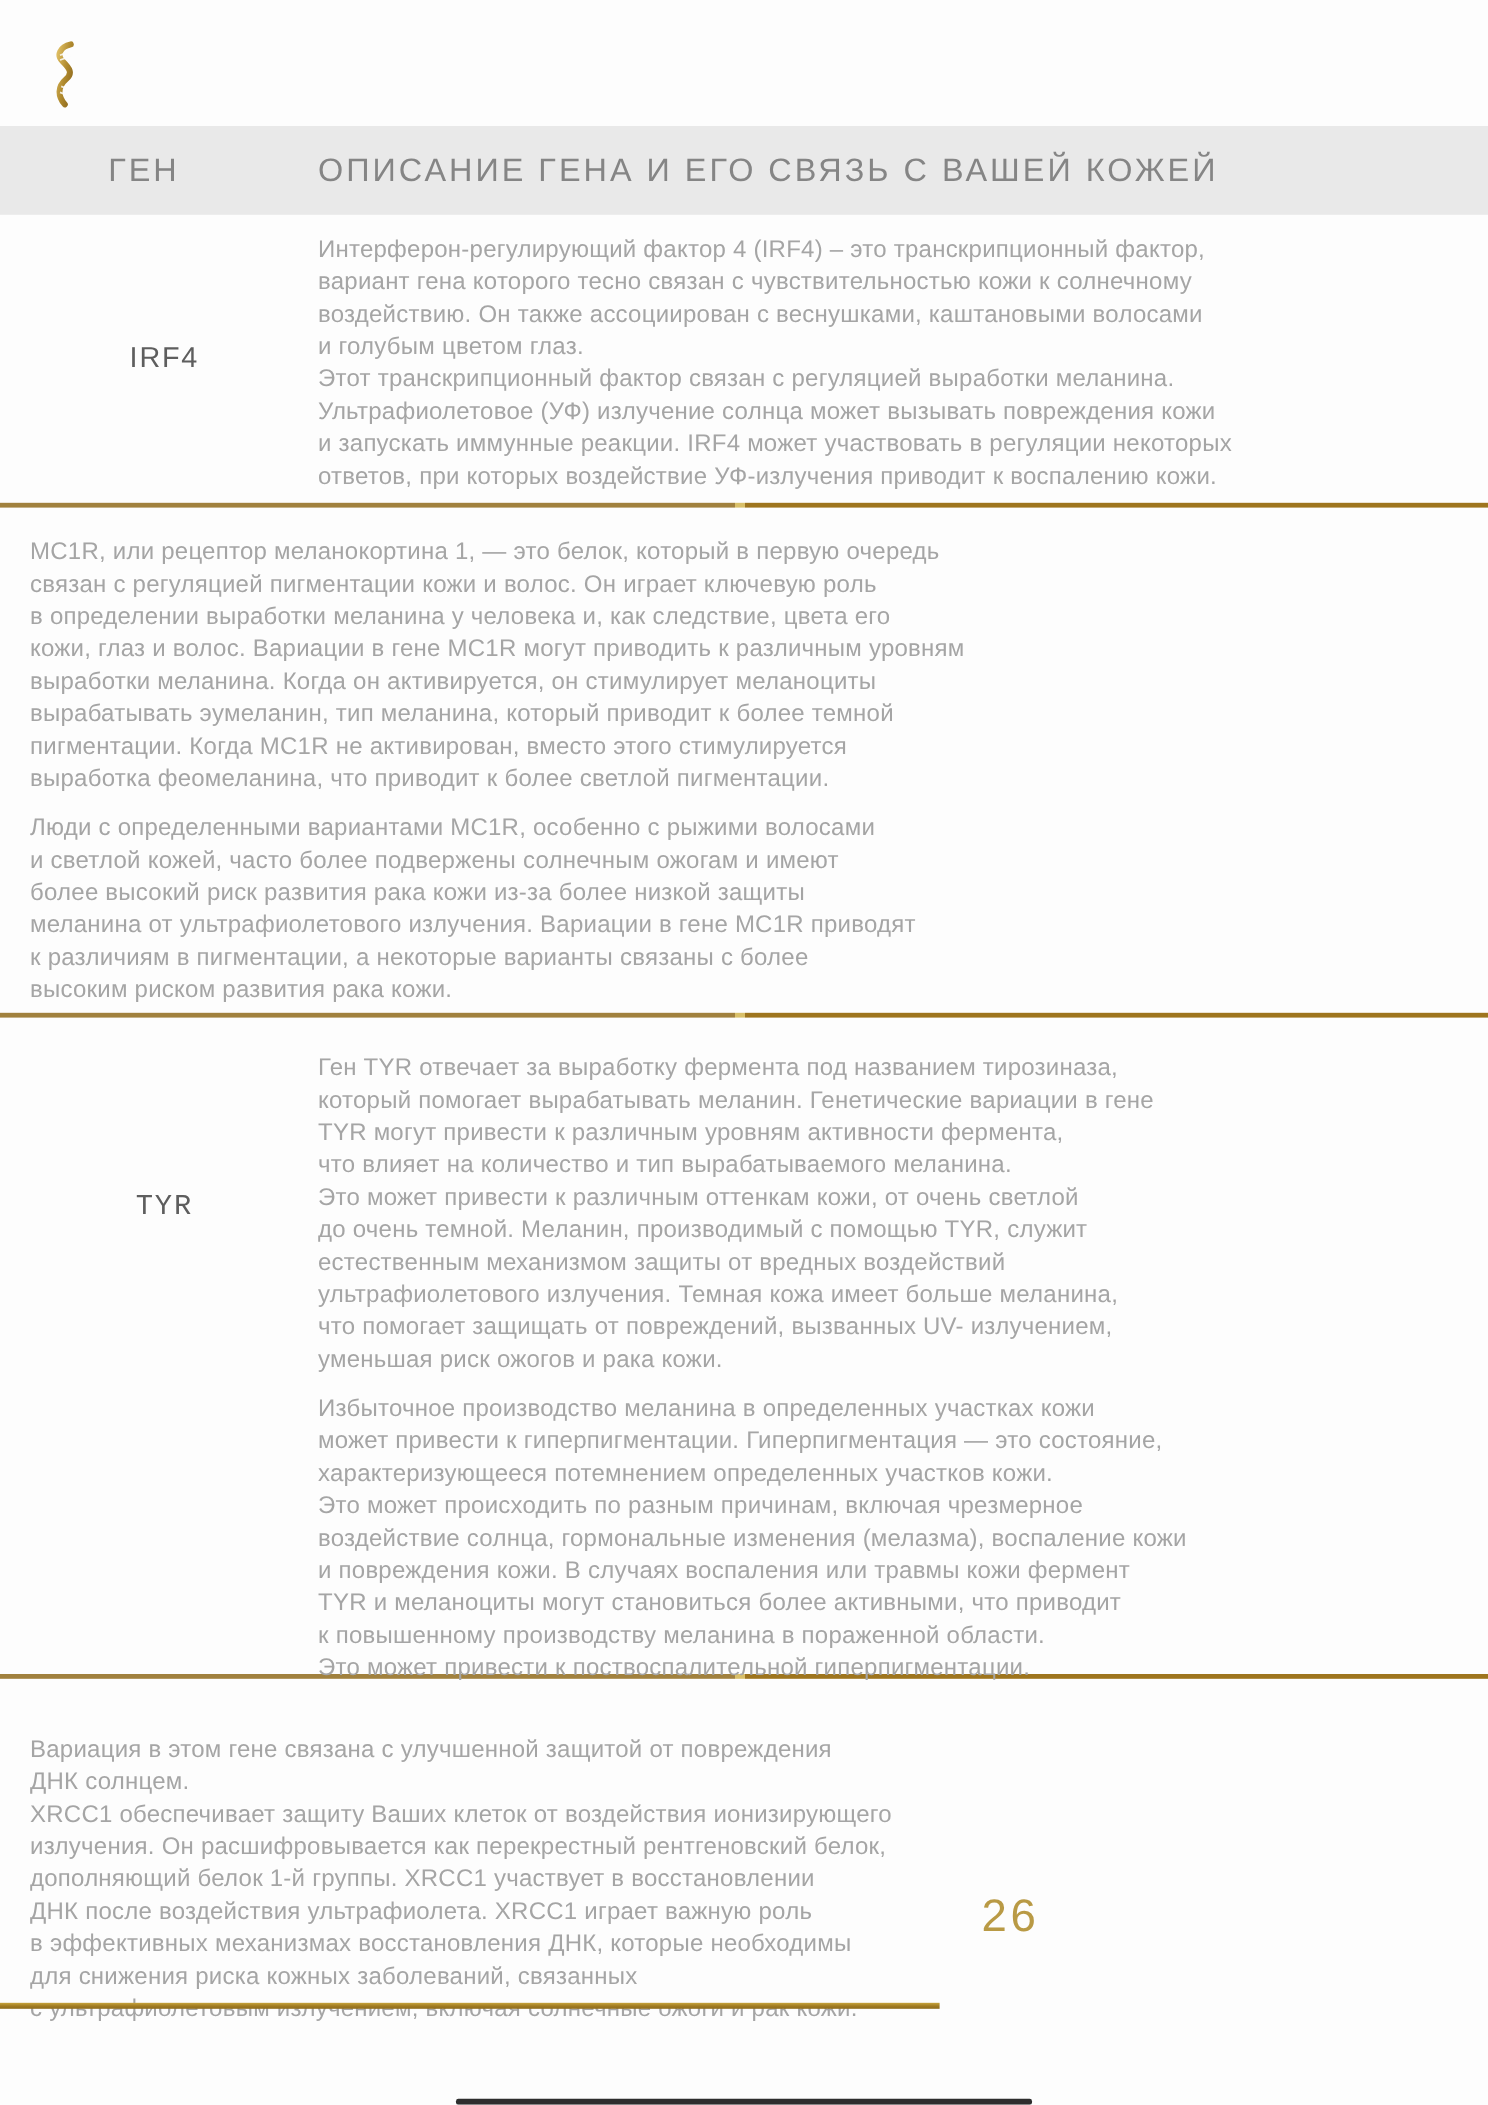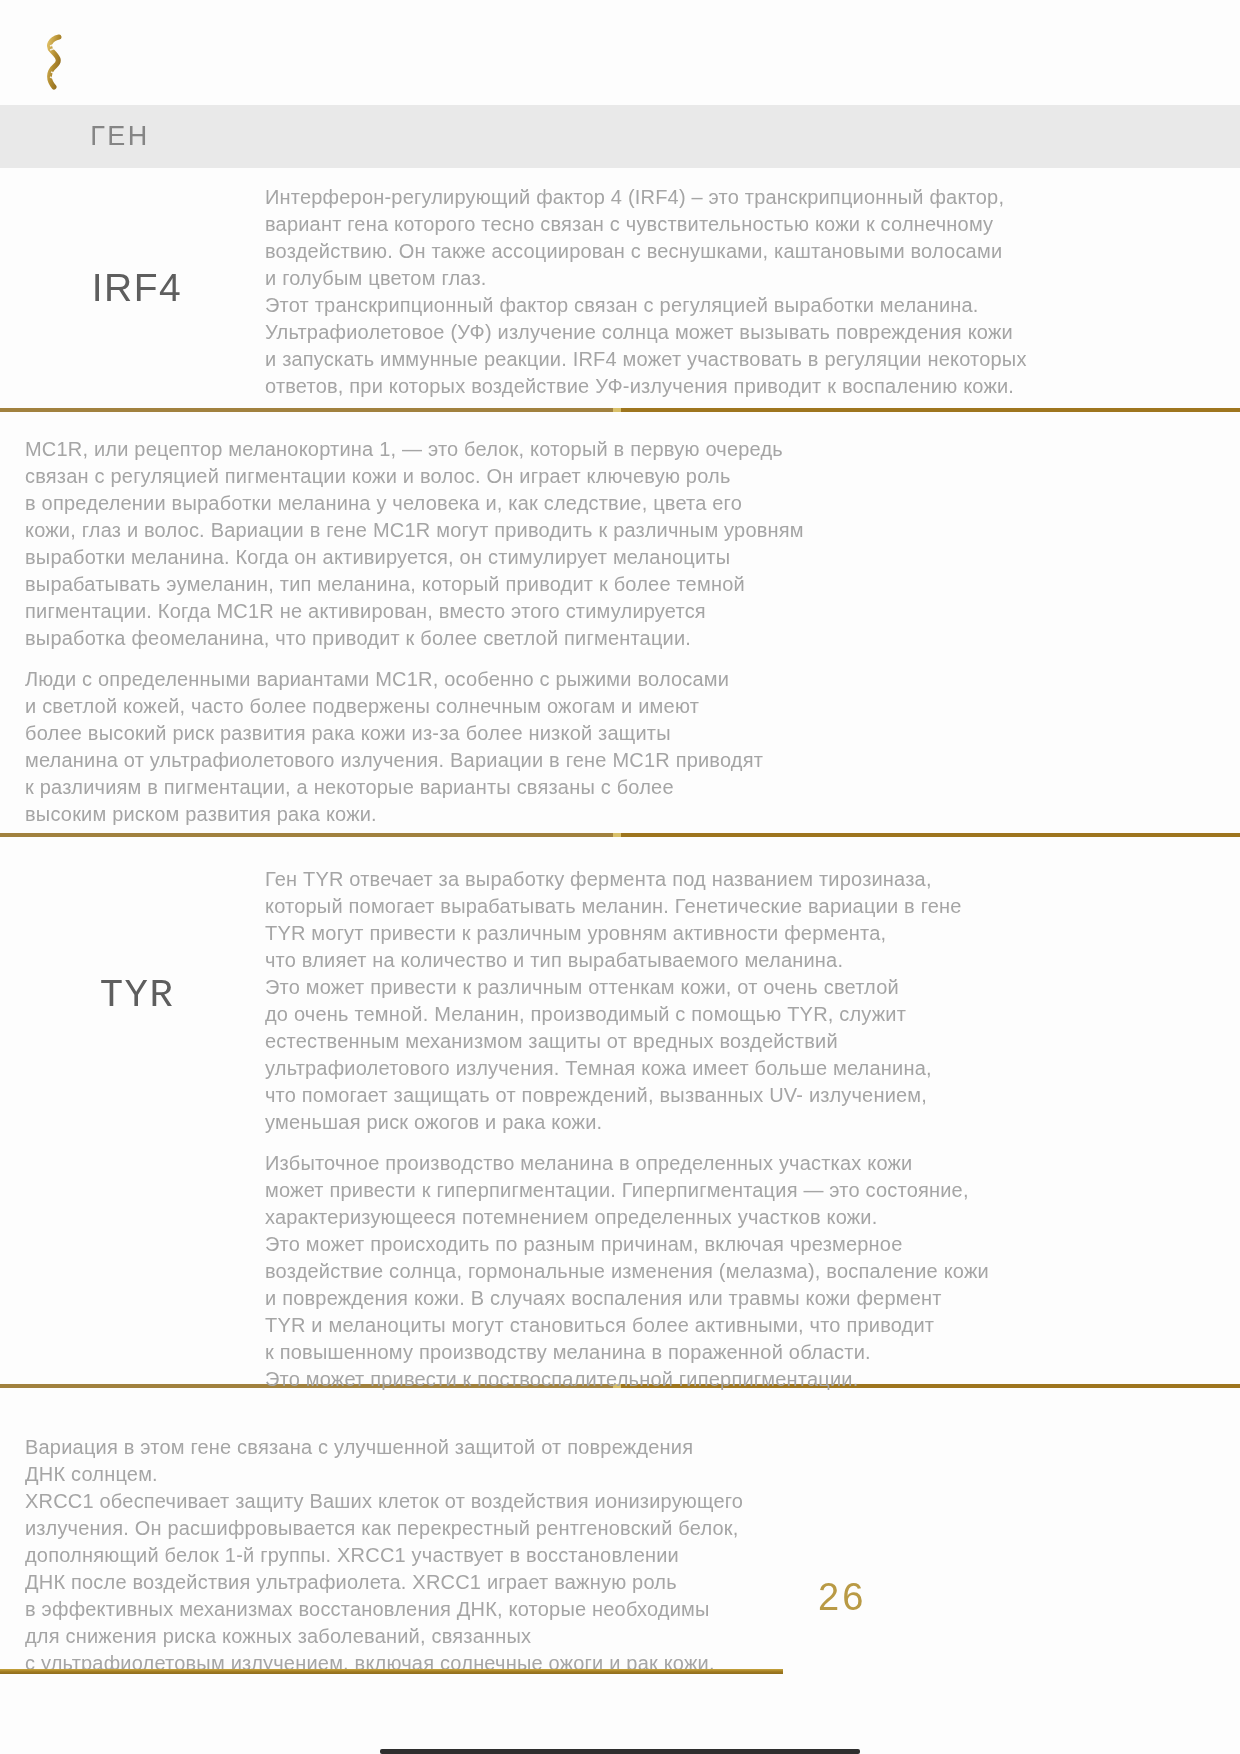--- a/index.html
+++ b/index.html
@@ -10,21 +10,21 @@
     font-family:"Liberation Sans", sans-serif;
     position:relative;
     overflow:hidden;
   }
   .logo {
     position:absolute; top:34px; left:42px;
     width:26px; height:56px;
   }
   .spacer-top { height:105px; }
   .table-header {
-    height:63px;
+    height:74px;
     background:#e9e9e9;
     display:flex;
     align-items:center;
     color:#858585;
     font-size:27px;
     letter-spacing:2.5px;
   }
   .col-gene-head {
     width:240px;
     text-align:center;
@@ -35,21 +35,21 @@
   .row-irf4  { height:240px; }
   .row-mc1r  { height:421px; }
   .row-tyr   { height:547px; }
   .row-xrcc1 { height:271px; }
   .gene-cell {
     flex:0 0 240px;
     display:flex;
     justify-content:center;
     align-items:center;
     color:#5e5e5e;
-    font-size:39px;
+    font-size:24px;
     letter-spacing:1.5px;
     padding-left:34px;
   }
   .row-mc1r .gene-cell { padding-bottom:124px; }
   .row-tyr  .gene-cell { padding-bottom:230px;font-family:Liberation Mono, monospace; }
   .desc-cell {
     flex:1;
     padding-left:25px;
     padding-right:180px;
     color:#a5a5a5;
@@ -105,20 +105,21 @@
     </defs>
     <path d="M17 3 C8 5 5 12 10 17 C16 23 19 27 13 32 C6 38 6 46 12 53" fill="none" stroke="url(#gold)" stroke-width="5" stroke-linecap="round"></path>
     <path d="M8 12 L16 9 M8 16 L17 13 M9 38 L17 41 M8 43 L16 46" stroke="#fdfdfd" stroke-width="1.4" opacity="0.85"></path>
   </svg>
 </div>
 
 <div class="spacer-top"></div>
 
 <div class="table-header">
   <div class="col-gene-head">ГЕН</div>
+  <div class="col-desc-head">ОПИСАНИЕ ГЕНА И ЕГО СВЯЗЬ С ВАШЕЙ КОЖЕЙ</div>
 </div>
 
 <div class="gene-row row-irf4">
   <div class="gene-cell">IRF4</div>
   <div class="desc-cell">
     <p>Интерферон-регулирующий фактор 4 (IRF4) – это транскрипционный фактор,
 вариант гена которого тесно связан с чувствительностью кожи к солнечному
 воздействию. Он также ассоциирован с веснушками, каштановыми волосами
 и голубым цветом глаз.
 Этот транскрипционный фактор связан с регуляцией выработки меланина.

